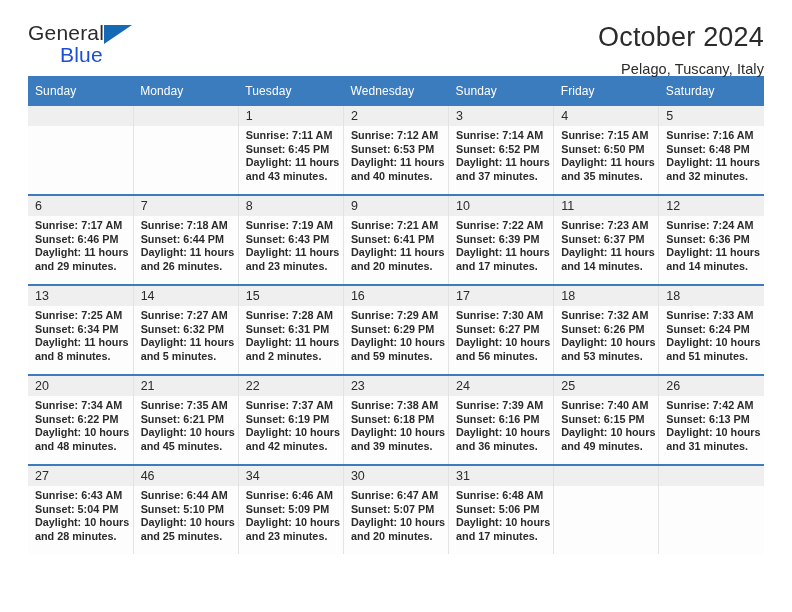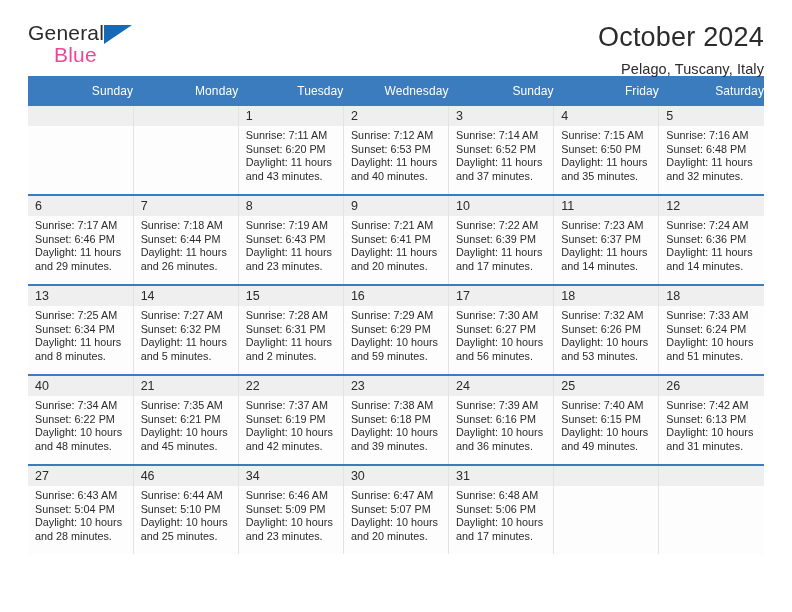--- a/index.html
+++ b/index.html
@@ -41,25 +41,25 @@
   .logo-general {
     position: absolute;
     left: 0;
     top: 0;
     font-size: 21px;
     letter-spacing: .2px;
     color: #2b2b2b;
   }
   .logo-blue {
     position: absolute;
-    left: 26px;
+    left: 32px;
     top: 22px;
     font-size: 21px;
     letter-spacing: .2px;
-    color: #ec4899;
+    color: #1d4ed8;
   }
   .logo-tri {
     position: absolute;
     left: 76px;
     top: 3px;
     width: 0;
     height: 0;
     border-left: 28px solid #1669b5;
     border-bottom: 19px solid transparent;
   }
@@ -86,21 +86,21 @@
   .calendar {
     width: 736px;
     border-collapse: collapse;
     table-layout: fixed;
   }
   .calendar th {
     background: #3a7cbe;
     color: #ffffff;
     font-weight: normal;
     font-size: 12px;
-    text-align: right;
+    text-align: left;
     padding: 5px 0 5px 7px;
     height: 20px;
     letter-spacing: .1px;
   }
   .calendar td {
     vertical-align: top;
     padding: 0;
     border-top: 2px solid #3a7cbe;
     border-right: 1px solid #e3e3e3;
     height: 88px;
@@ -121,20 +121,21 @@
     font-size: 12.5px;
     color: #2b2b2b;
     box-sizing: border-box;
   }
   .cell.empty .date-band { color: transparent; }
   .info {
     padding: 3px 5px 0 7px;
     font-size: 10.8px;
     line-height: 13.6px;
     color: #2b2b2b;
+    font-weight: bold;
   }
   .info div { white-space: nowrap; }
 </style>
 </head>
 <body>
 
 <div class="page">
 
   <div class="header">
 
@@ -173,21 +174,21 @@
           <td>
             <div class="cell empty">
               <div class="date-band"></div>
             </div>
           </td>
           <td>
             <div class="cell">
               <div class="date-band">1</div>
               <div class="info">
                 <div>Sunrise: 7:11 AM</div>
-                <div>Sunset: 6:20 PM</div>
+                <div>Sunset: 6:45 PM</div>
                 <div>Daylight: 11 hours</div>
                 <div>and 43 minutes.</div>
               </div>
             </div>
           </td>
           <td>
             <div class="cell">
               <div class="date-band">2</div>
               <div class="info">
                 <div>Sunrise: 7:12 AM</div>
@@ -385,21 +386,21 @@
                 <div>Sunset: 6:24 PM</div>
                 <div>Daylight: 10 hours</div>
                 <div>and 51 minutes.</div>
               </div>
             </div>
           </td>
         </tr>
         <tr>
           <td>
             <div class="cell">
-              <div class="date-band">40</div>
+              <div class="date-band">20</div>
               <div class="info">
                 <div>Sunrise: 7:34 AM</div>
                 <div>Sunset: 6:22 PM</div>
                 <div>Daylight: 10 hours</div>
                 <div>and 48 minutes.</div>
               </div>
             </div>
           </td>
           <td>
             <div class="cell">

